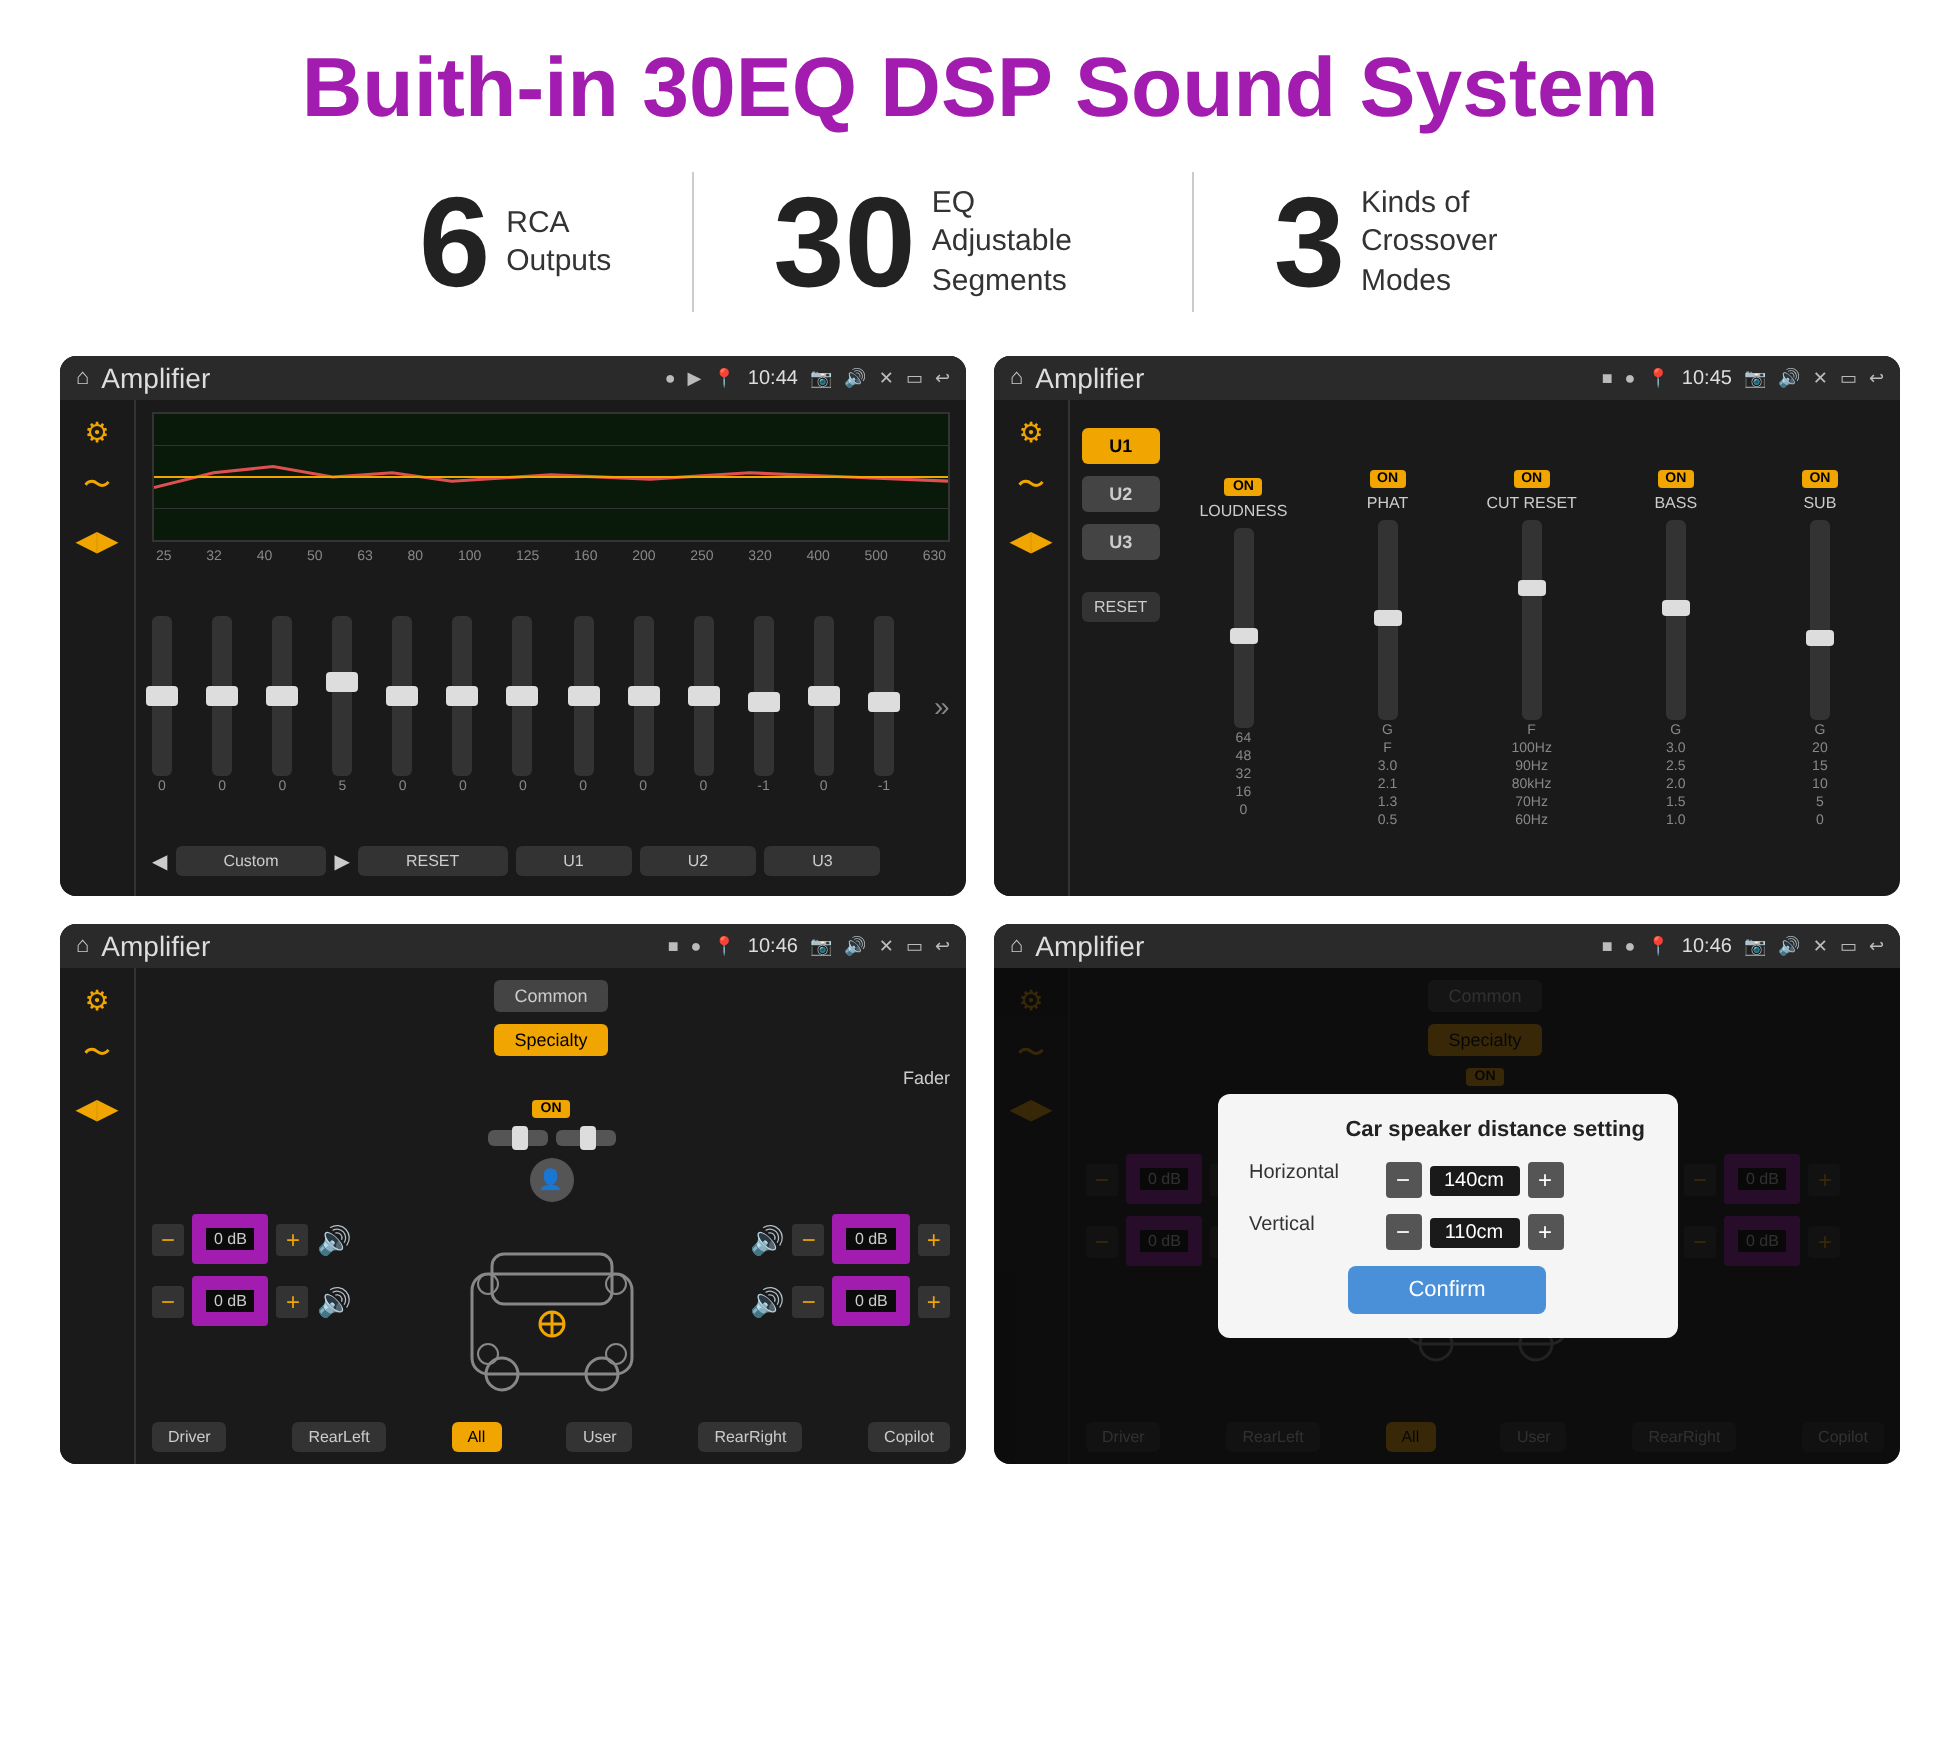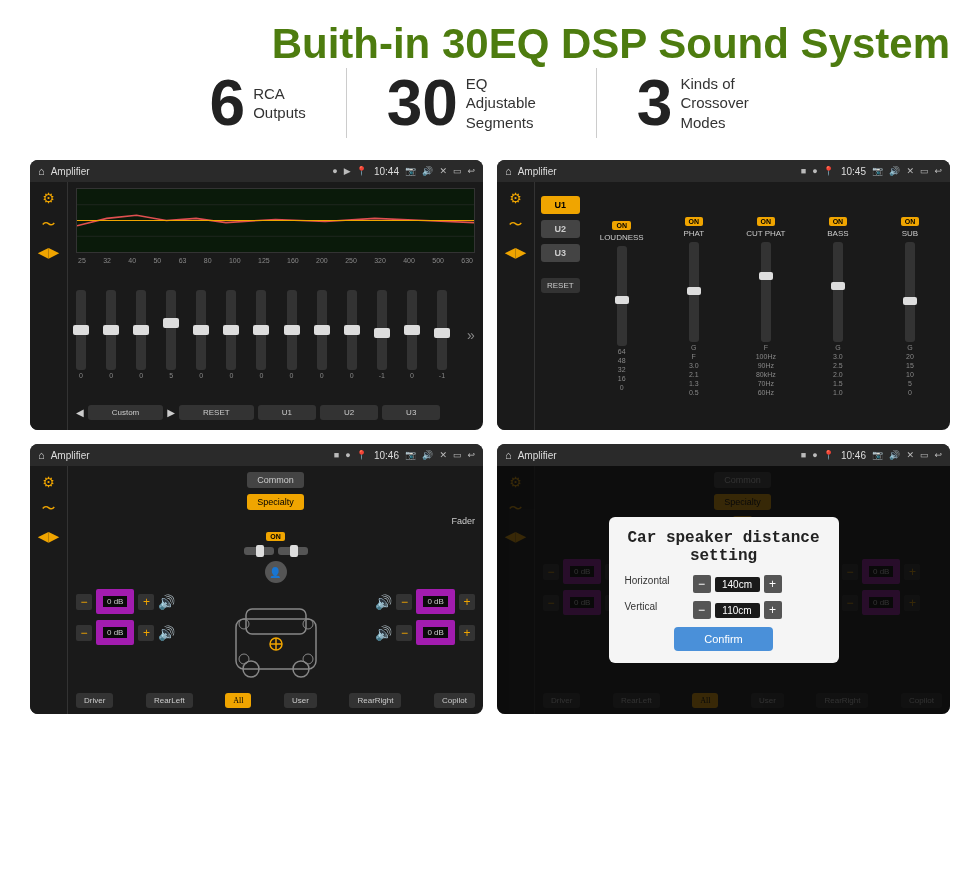--- a/index.html
+++ b/index.html
@@ -10,25 +10,25 @@
       font-family: Arial, sans-serif;
       overflow: hidden;
     }
 
     .page-container {
       width: 980px;
       padding: 20px 30px;
     }
 
     .main-title {
-      text-align: right;
+      text-align: center;
       font-size: 42px;
       font-weight: 900;
-      color: #4d7c0f;
-      margin-bottom: 0;
+      color: #a21caf;
+      margin-bottom: 18px;
     }
 
     .stats-row {
       display: flex;
       justify-content: center;
       align-items: center;
       gap: 0;
       margin-bottom: 22px;
     }
 
@@ -83,21 +83,21 @@
       gap: 6px;
     }
 
     .status-home-icon {
       color: #ccc;
       font-size: 11px;
     }
 
     .status-title {
       color: #ddd;
-      font-size: 10px;
+      font-size: 14px;
       flex: 1;
     }
 
     .status-icon {
       color: #bbb;
       font-size: 9px;
     }
 
     .status-time {
       color: #ddd;
@@ -471,21 +471,20 @@
       border: none;
       border-radius: 3px;
       padding: 3px 8px;
       font-size: 8px;
       cursor: pointer;
     }
 
     .small-btn.active {
       background: #f0a500;
       color: #000;
-      font-family: Liberation Serif, serif;
     }
 
     
     .dialog-overlay {
       position: absolute;
       top: 22px;
       left: 0;
       right: 0;
       bottom: 0;
       background: rgba(0,0,0,0.5);
@@ -496,26 +495,25 @@
     }
 
     .dialog-box {
       background: #f5f5f5;
       border-radius: 6px;
       padding: 12px 16px;
       width: 230px;
     }
 
     .dialog-title {
-      font-size: 16px;
+      font-size: 11px;
       font-weight: bold;
       color: #222;
       margin-bottom: 10px;
-      text-align: center;
-      font-family: Liberation Mono, monospace;
+      text-align: right;
     }
 
     .dialog-row {
       display: flex;
       gap: 8px;
       margin-bottom: 8px;
     }
 
     .dialog-row-label {
       font-size: 10px;
@@ -832,21 +830,21 @@
                 <span>G</span>
                   <span>F</span>
                   <span>3.0</span>
                   <span>2.1</span>
                   <span>1.3</span>
                   <span>0.5</span>
               </div>
             </div>
             <div class="ctrl-group">
               <span class="ctrl-on-badge">ON</span>
-              <span class="ctrl-label">CUT PHAT</span>
+              <span class="ctrl-label">CUT RESET</span>
               <div class="ctrl-slider-v">
                   <div class="ctrl-slider-thumb-v" style="top:30px;"></div>
                 </div>
               <div class="ctrl-values">
                 <span>F</span>
                   <span>100Hz</span>
                   <span>90Hz</span>
                   <span>80kHz</span>
                   <span>70Hz</span>
                   <span>60Hz</span>

